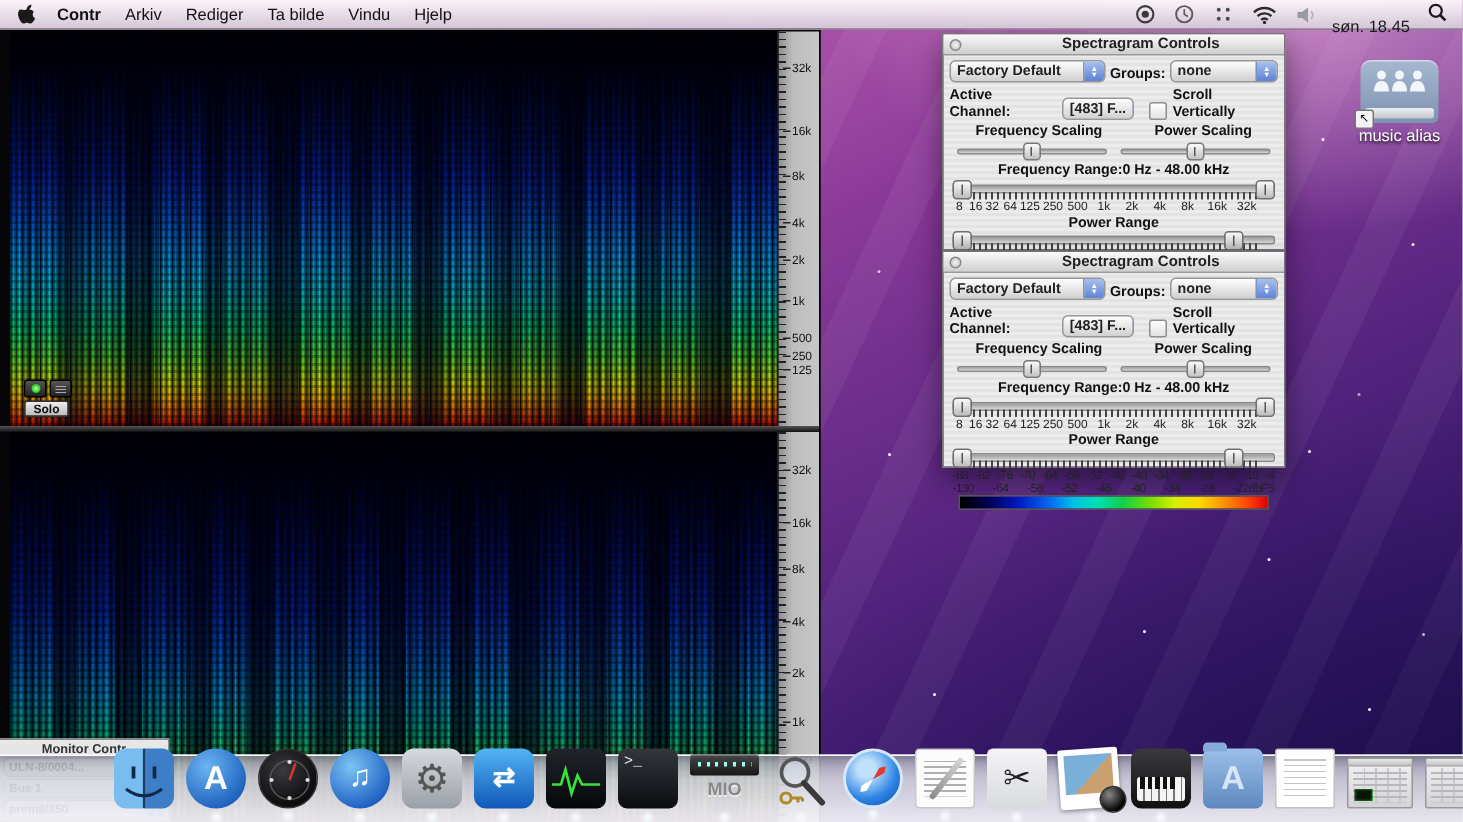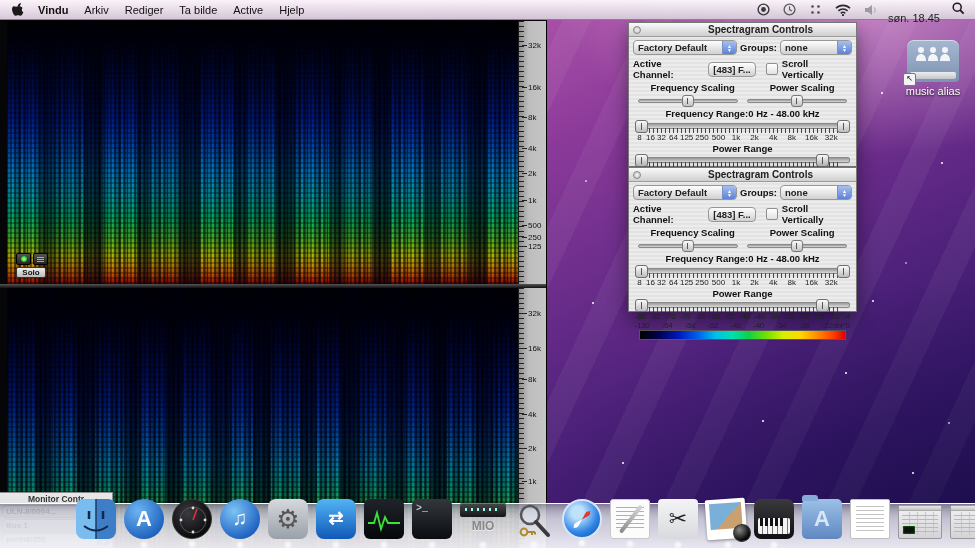--- a/index.html
+++ b/index.html
@@ -90,21 +90,21 @@
     background:repeating-linear-gradient(0deg,#ececec 0 2px,#e3e3e3 2px 4px);
     border:1px solid #777;box-shadow:0 8px 18px rgba(0,0,0,.45);box-sizing:border-box;}
   #panel-1{top:22px;} #panel-2{top:167px;}
   .panel-titlebar{height:13px;background:linear-gradient(#fafafa,#cfcfcf);
     border-bottom:1px solid #9a9a9a;display:flex;align-items:center;position:relative;}
   .close-btn{width:8px;height:8px;border-radius:50%;margin-left:4px;
     background:radial-gradient(#f4f4f4,#bdbdbd);border:1px solid #888;box-sizing:border-box;}
   .panel-title{position:absolute;left:0;right:0;text-align:center;font-size:10px;
     font-weight:bold;color:#222;margin-left:36px;}
   .panel-body{padding:3px 4px 0 4px;position:relative;}
-  .row{display:flex;align-items:center;}
+  .row{display:flex;align-items:flex-end;}
   .lbl{font-size:9.5px;font-weight:bold;color:#111;}
   .popup{height:15px;background:linear-gradient(#fefefe,#d0d0d0);border:1px solid #979797;
     border-radius:4px;display:flex;align-items:center;box-sizing:border-box;overflow:hidden;}
   .popup-text{flex:1;font-size:9.5px;font-weight:bold;color:#222;padding:0 4px;white-space:nowrap;}
   .popup-arrows{width:13px;height:100%;background:linear-gradient(#a8c0ee,#5c82d8);
     border-left:1px solid #7a90c8;display:flex;flex-direction:column;align-items:center;
     justify-content:center;color:#fff;font-size:5px;line-height:4px;}
   .r1{justify-content:space-between;margin-bottom:3px;}
   .r1 .preset{width:104px;} .r1 .groups{width:72px;}
   .r2{gap:4px;margin-bottom:2px;}
@@ -260,25 +260,25 @@
 
 <div id="desktop" class="noselect">
   <div class="stars"></div>
 
   <div id="menubar">
     <span class="apple">
       <svg width="12" height="14" viewBox="0 0 170 200">
           <path fill="#1a1a1a" d="M150 70c-20-25-50-22-62-22s-20 5-30 5-22-5-35-5C10 48-10 75 5 120c12 38 30 62 45 62 12 0 17-8 35-8s22 8 35 8c15 0 32-25 42-50-25-12-30-45-12-62zM115 35c8-10 14-24 12-35-12 1-26 8-34 18-7 9-14 23-12 34 13 1 26-7 34-17z"></path>
         </svg>
     </span>
-    <span class="mname">Vindu</span>
+    <span class="mname">Contr</span>
     <span class="mitem">Arkiv</span>
     <span class="mitem">Rediger</span>
     <span class="mitem">Ta bilde</span>
-    <span class="mitem">Active</span>
+    <span class="mitem">Vindu</span>
     <span class="mitem">Hjelp</span>
     <span class="spacer"></span>
     <span class="statusicons">
       <svg width="13" height="13" viewBox="0 0 13 13">
           <circle cx="6.5" cy="6.5" r="5.4" fill="none" stroke="#3a3a3a" stroke-width="1.4"></circle>
           <circle cx="6.5" cy="6.5" r="2.4" fill="#3a3a3a"></circle>
         </svg>
       <svg width="13" height="13" viewBox="0 0 13 13">
           <circle cx="6.5" cy="6.5" r="5.4" fill="none" stroke="#5a5a5a" stroke-width="1.3"></circle>
           <path d="M6.5 3.2v3.4l2.4 1.4" fill="none" stroke="#5a5a5a" stroke-width="1.1"></path>

